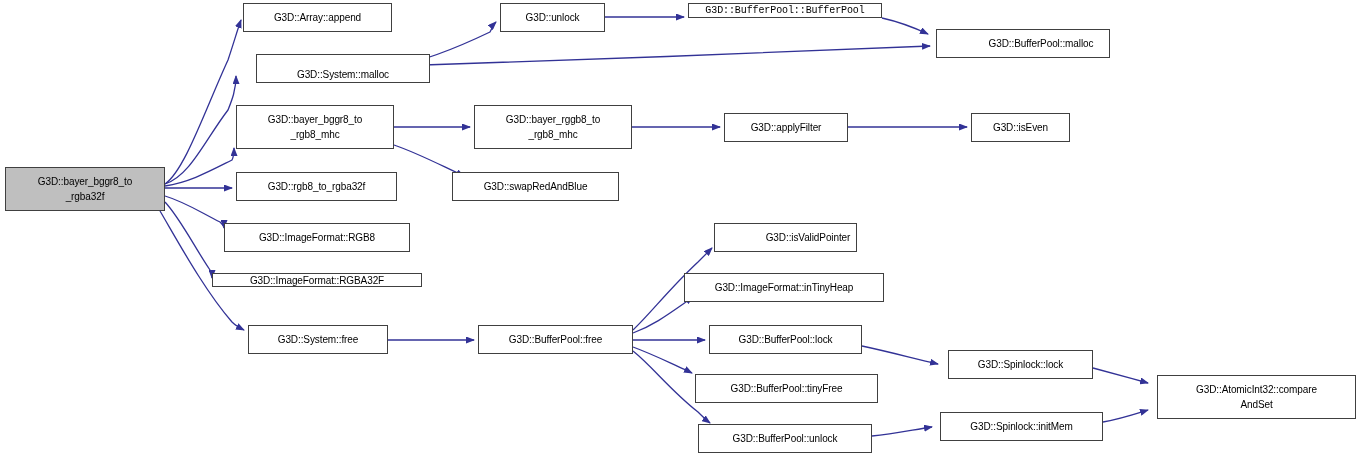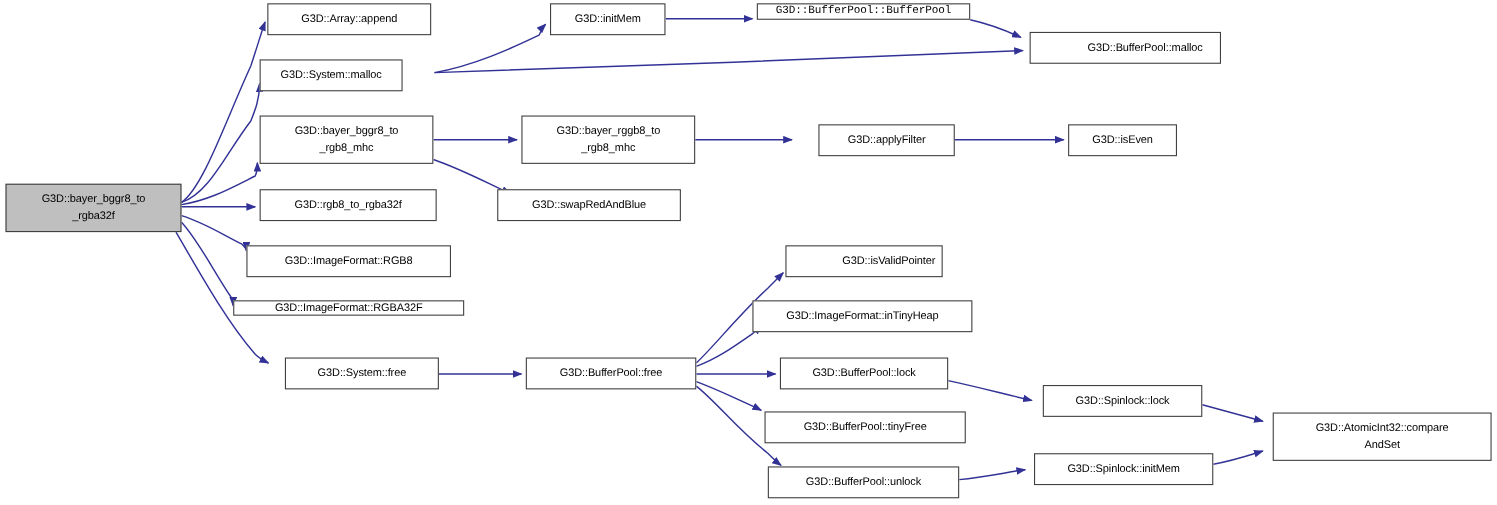--- a/index.html
+++ b/index.html
@@ -85,33 +85,33 @@
         <path d="M862,346 C890,352 912,358 938,364" fill="none" stroke="#323296" stroke-width="1.3" marker-end="url(#arrow)"></path>
         <path d="M872,436 C894,434 912,430 932,427" fill="none" stroke="#323296" stroke-width="1.3" marker-end="url(#arrow)"></path>
         <path d="M1093,368 C1115,374 1130,378 1148,383" fill="none" stroke="#323296" stroke-width="1.3" marker-end="url(#arrow)"></path>
         <path d="M1103,422 C1120,419 1132,415 1148,410" fill="none" stroke="#323296" stroke-width="1.3" marker-end="url(#arrow)"></path>
       </g>
   </svg>
   <div id="node-layer">
       <div class="node root" style="left: 5px; top: 167px; width: 160px; height: 44px;"><span class="node-label">G3D::bayer_bggr8_to
 _rgba32f</span></div>
       <div class="node" style="left: 243px; top: 3px; width: 149px; height: 29px;"><span class="node-label">G3D::Array::append</span></div>
-      <div class="node" style="left: 236px; top: 54px; width: 130px; height: 29px;"><span class="node-label">G3D::System::malloc</span></div>
+      <div class="node" style="left: 256px; top: 54px; width: 174px; height: 29px; align-items: flex-end;"><span class="node-label">G3D::System::malloc</span></div>
       <div class="node" style="left: 236px; top: 105px; width: 158px; height: 44px;"><span class="node-label">G3D::bayer_bggr8_to
 _rgb8_mhc</span></div>
       <div class="node" style="left: 236px; top: 172px; width: 161px; height: 29px;"><span class="node-label">G3D::rgb8_to_rgba32f</span></div>
       <div class="node" style="left: 224px; top: 223px; width: 186px; height: 29px;"><span class="node-label">G3D::ImageFormat::RGB8</span></div>
       <div class="node" style="left: 212px; top: 273px; width: 210px; height: 14px;"><span class="node-label">G3D::ImageFormat::RGBA32F</span></div>
-      <div class="node" style="left: 248px; top: 325px; width: 140px; height: 29px; margin-left: 11px;"><span class="node-label">G3D::System::free</span></div>
-      <div class="node" style="left: 500px; top: 3px; width: 105px; height: 29px;"><span class="node-label">G3D::initMem</span></div>
+      <div class="node" style="left: 248px; top: 325px; width: 140px; height: 29px;"><span class="node-label">G3D::System::free</span></div>
+      <div class="node" style="left: 500px; top: 3px; width: 105px; height: 29px;"><span class="node-label">G3D::unlock</span></div>
       <div class="node" style="left: 688px; top: 3px; width: 194px; height: 15px; font-family: Liberation Mono, monospace;"><span class="node-label">G3D::BufferPool::BufferPool</span></div>
       <div class="node" style="left: 936px; top: 29px; width: 174px; height: 29px; padding-left: 36px;"><span class="node-label">G3D::BufferPool::malloc</span></div>
       <div class="node" style="left: 474px; top: 105px; width: 158px; height: 44px;"><span class="node-label">G3D::bayer_rggb8_to
 _rgb8_mhc</span></div>
-      <div class="node" style="left: 724px; top: 113px; width: 124px; height: 29px; margin-left: 20px;"><span class="node-label">G3D::applyFilter</span></div>
+      <div class="node" style="left: 724px; top: 113px; width: 124px; height: 29px;"><span class="node-label">G3D::applyFilter</span></div>
       <div class="node" style="left: 971px; top: 113px; width: 99px; height: 29px;"><span class="node-label">G3D::isEven</span></div>
       <div class="node" style="left: 452px; top: 172px; width: 167px; height: 29px;"><span class="node-label">G3D::swapRedAndBlue</span></div>
       <div class="node" style="left: 478px; top: 325px; width: 155px; height: 29px;"><span class="node-label">G3D::BufferPool::free</span></div>
       <div class="node" style="left: 714px; top: 223px; width: 143px; height: 29px; padding-left: 45px;"><span class="node-label">G3D::isValidPointer</span></div>
       <div class="node" style="left: 684px; top: 273px; width: 200px; height: 29px;"><span class="node-label">G3D::ImageFormat::inTinyHeap</span></div>
       <div class="node" style="left: 709px; top: 325px; width: 153px; height: 29px;"><span class="node-label">G3D::BufferPool::lock</span></div>
       <div class="node" style="left: 695px; top: 374px; width: 183px; height: 29px;"><span class="node-label">G3D::BufferPool::tinyFree</span></div>
       <div class="node" style="left: 698px; top: 424px; width: 174px; height: 29px;"><span class="node-label">G3D::BufferPool::unlock</span></div>
       <div class="node" style="left: 948px; top: 350px; width: 145px; height: 29px;"><span class="node-label">G3D::Spinlock::lock</span></div>
       <div class="node" style="left: 940px; top: 412px; width: 163px; height: 29px;"><span class="node-label">G3D::Spinlock::initMem</span></div>

